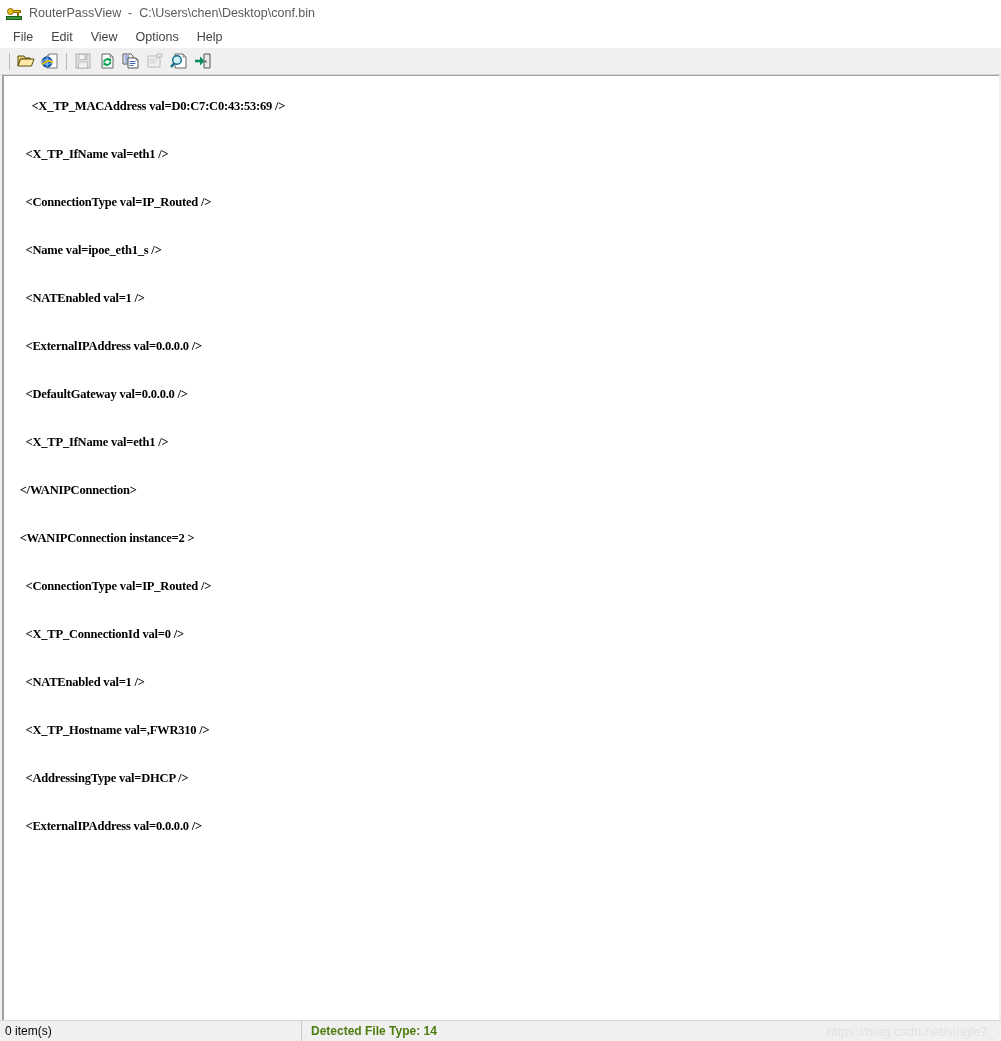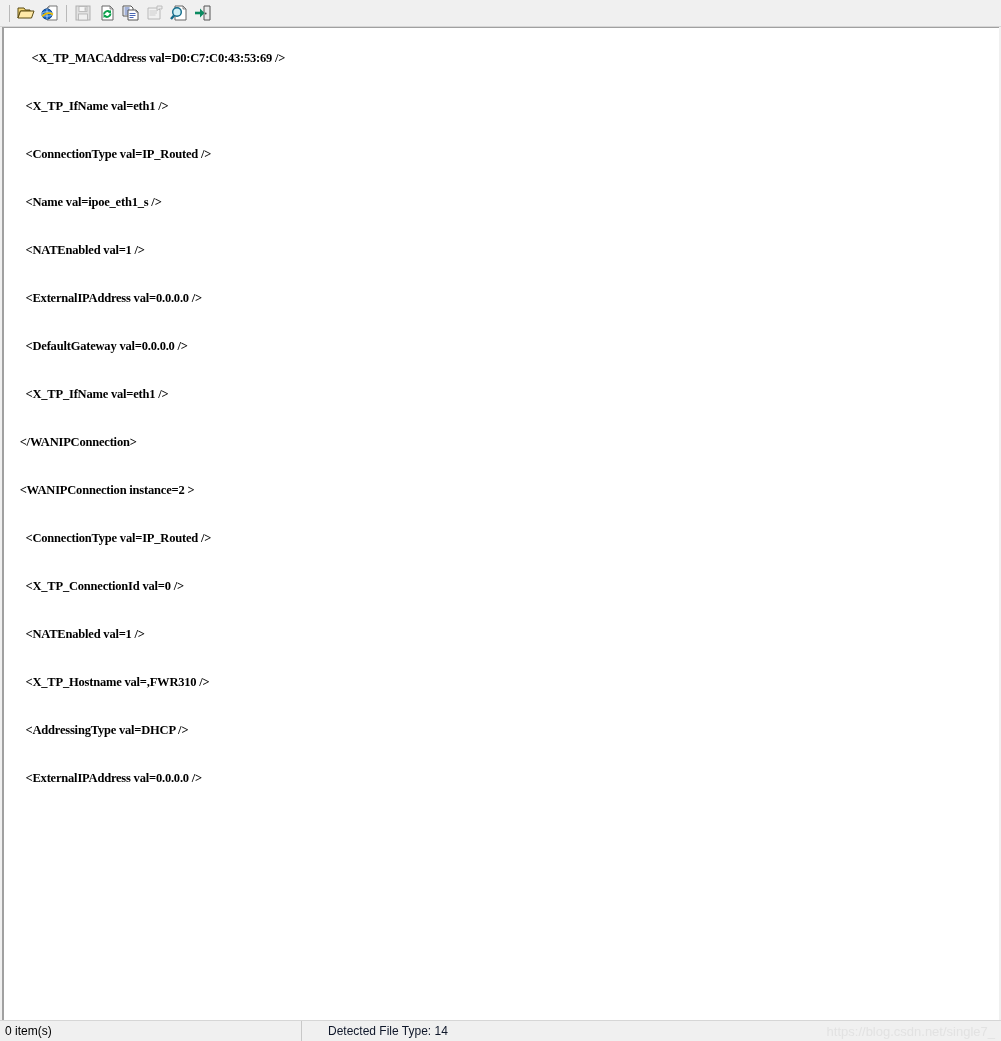--- a/index.html
+++ b/index.html
@@ -180,59 +180,74 @@
   
   .statusbar {
     height: 21px;
     min-height: 21px;
     background: #f0f0f0;
     border-top: 1px solid #d6d6d6;
     display: flex;
     align-items: center;
     box-sizing: border-box;
     position: relative;
-    gap: 17px;
   }
   .status-cell {
     font-size: 12px;
     padding-left: 5px;
     box-sizing: border-box;
     height: 21px;
     display: flex;
     align-items: center;
     white-space: nowrap;
   }
   .status-cell.first {
     width: 302px;
     color: #000000;
     border-right: 1px solid #c8c8c8;
   }
   .status-cell.second {
     flex: 1;
-    color: #0f172a;
-    font-weight: normal;
+    color: #4d7c0f;
+    font-weight: bold;
     padding-left: 9px;
   }
   .watermark {
     position: absolute;
     right: 6px;
     bottom: 2px;
     font-size: 13px;
     color: #e2e2e2;
     white-space: nowrap;
     pointer-events: none;
     font-family: "Liberation Sans", sans-serif;
   }
 </style>
 </head>
 <body>
 
 <div id="app">
 
-
+  <div class="titlebar">
+    <div class="app-icon">
+      <div class="keybar"></div>
+      <div class="keyshaft"></div>
+      <div class="keyhead"></div>
+      <div class="keytooth"></div>
+    </div>
+    <div class="title-text">RouterPassView  -  C:\Users\chen\Desktop\conf.bin</div>
+  </div>
+
+  <div class="menubar">
+    <div class="menu-item">File</div>
+    <div class="menu-item">Edit</div>
+    <div class="menu-item">View</div>
+    <div class="menu-item">Options</div>
+    <div class="menu-item">Help</div>
+  </div>
 
   <div class="toolbar">
     <div class="tbsep"></div>
 
     <div class="tbtn" title="Open File">
       <svg width="18" height="16" viewBox="0 0 18 16">
         <path d="M1 3 H7 L8.5 5 H13 V6 H3.5 L1 13 Z" fill="#f5d97a" stroke="#5a4a10" stroke-width="1"></path>
         <path d="M3.5 6 H17 L14.5 13 H1 Z" fill="#ffe9a8" stroke="#5a4a10" stroke-width="1"></path>
       </svg>
     </div>

